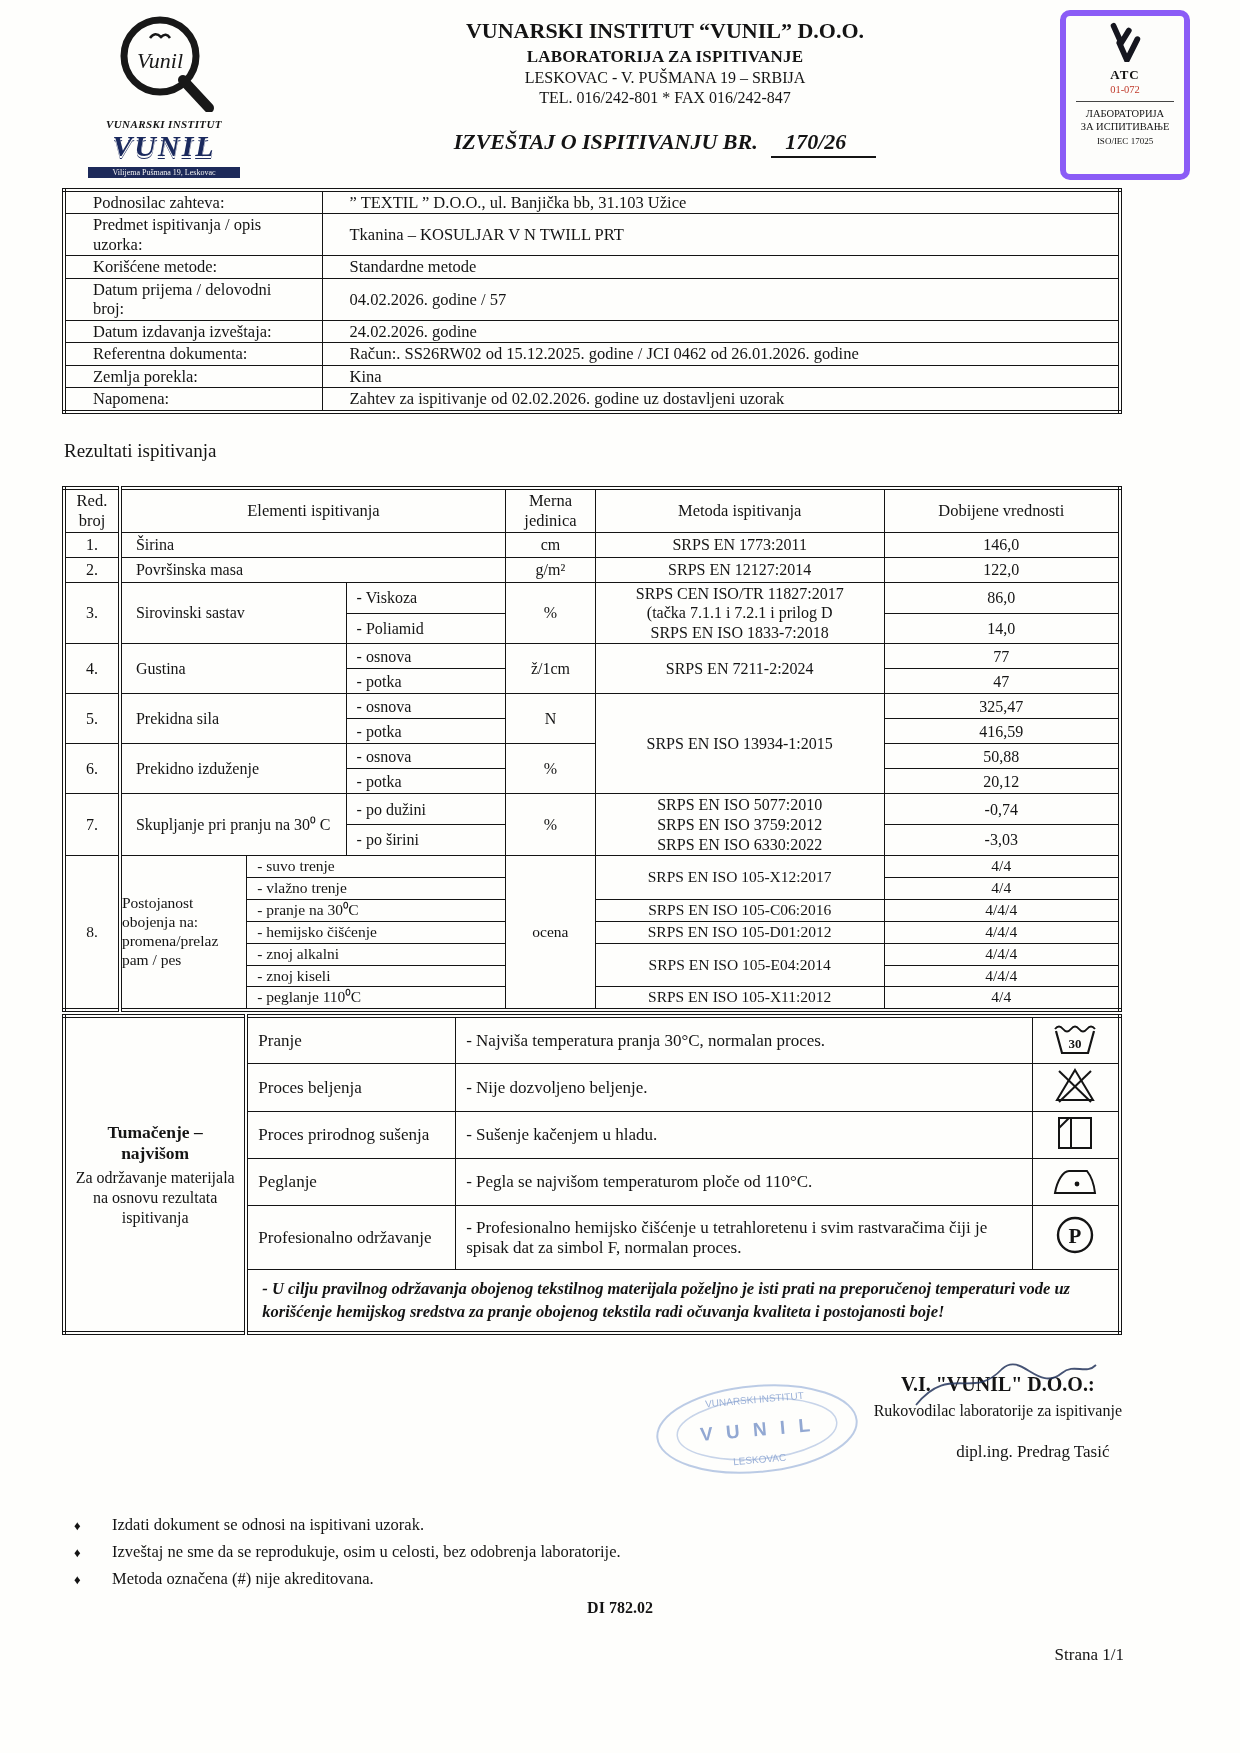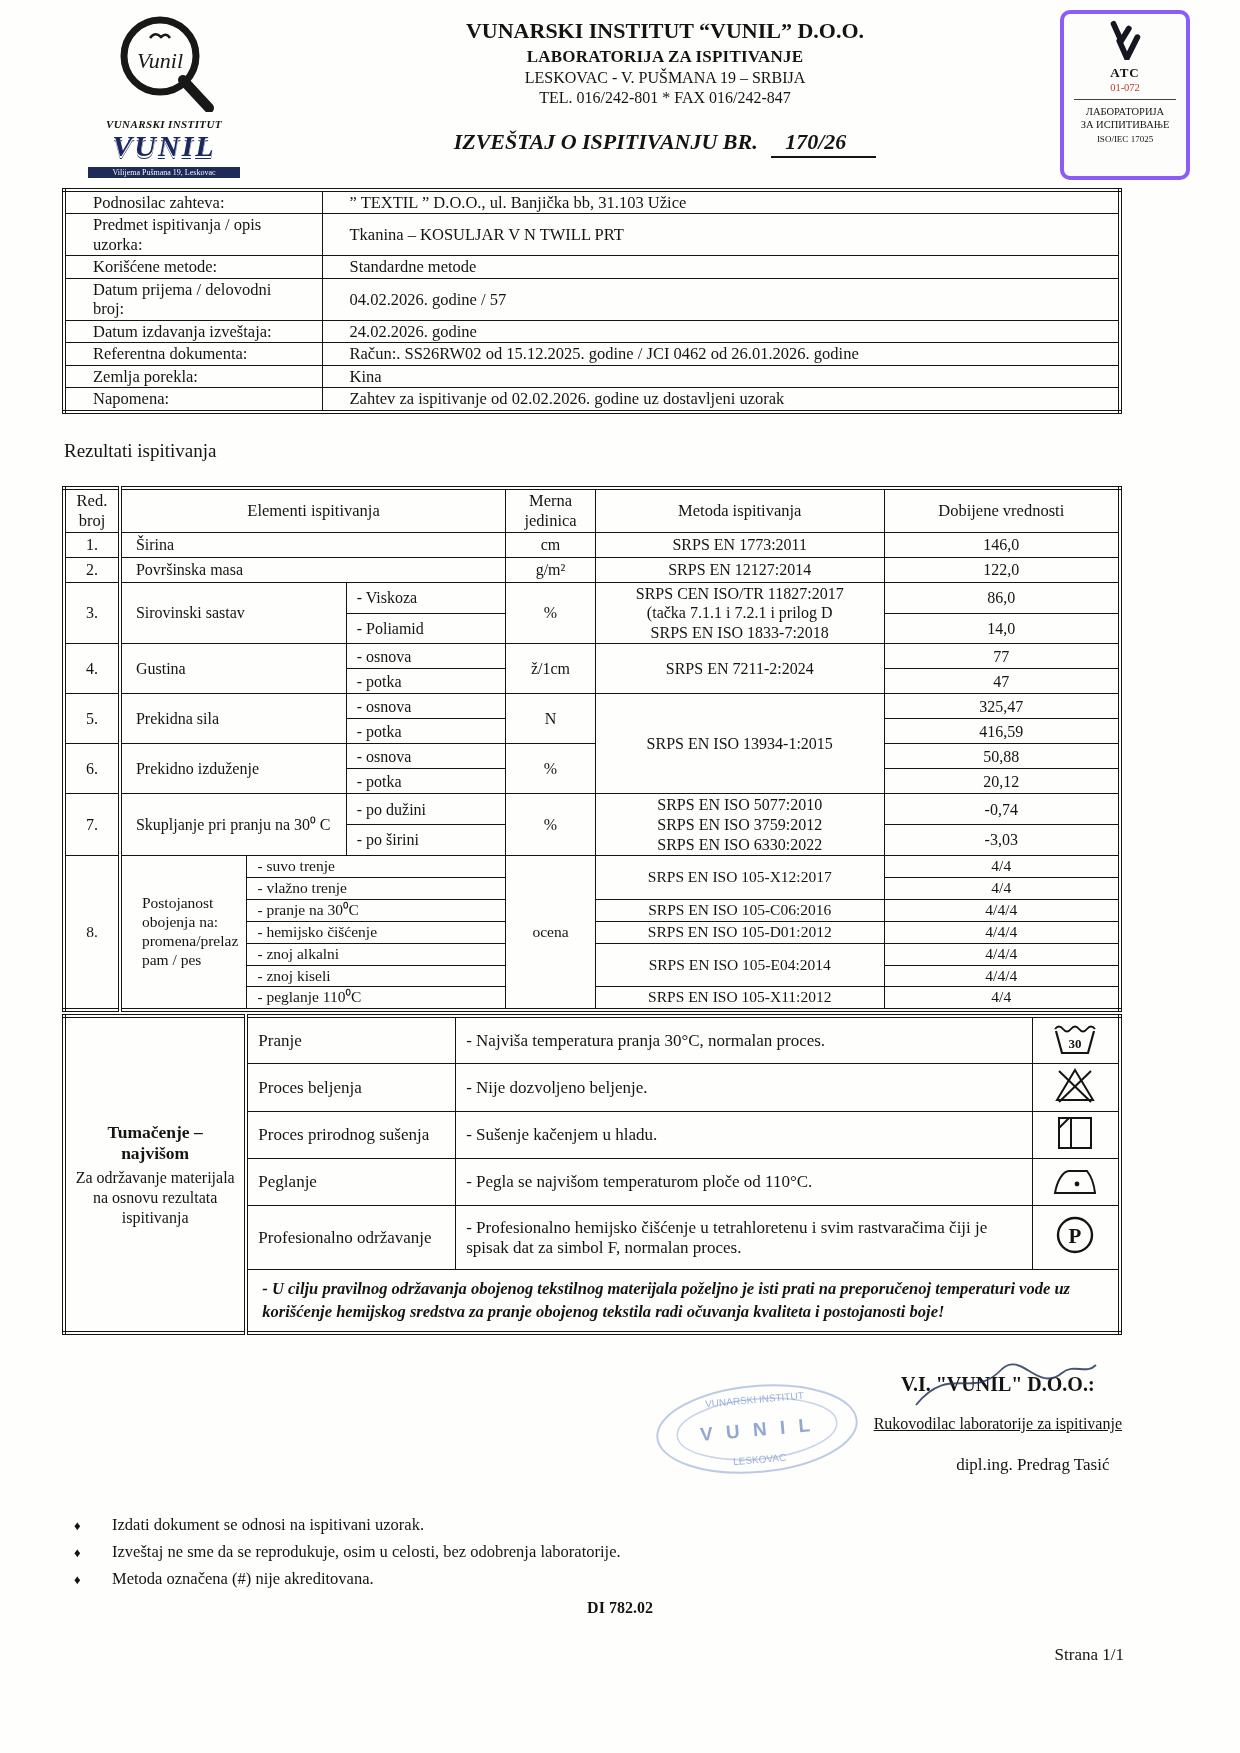--- a/index.html
+++ b/index.html
@@ -18,21 +18,21 @@
   .logo-small-title { font-size:11px; font-weight:bold; font-style:italic; margin-top:2px; letter-spacing:.4px; }
   .logo-brand { font-size:30px; font-weight:bold; font-style:italic; color:#1b2a5e; letter-spacing:2px; line-height:1; margin-top:1px;
     text-shadow:0 2px 0 #fefefc, 0 3px 0 #1b2a5e; }
   .logo-addr { display:inline-block; background:#1d2a5a; color:#f2f2f2; font-size:8px; padding:1px 24px; margin-top:3px; }
   .hdr-center { flex:1; text-align:center; padding-top:8px; }
   .inst-name { font-size:22px; font-weight:bold; }
   .lab-name { font-size:17px; font-weight:bold; margin-top:3px; letter-spacing:.2px; }
   .addr-line, .tel-line { font-size:16px; margin-top:2px; }
   .report-line { margin-top:22px; font-size:22px; font-weight:bold; font-style:italic; }
   .report-number { display:inline-block; border-bottom:2.5px solid #141414; padding:0 30px 1px 14px; margin-left:8px; }
-  .atc-box { width:130px; height:170px; border:4px solid #8b5cf6; border-radius:10px; padding:6px 8px 4px; text-align:center; background:#fdfdfb; }
+  .atc-box { width:130px; height:170px; border:6px solid #8b5cf6; border-radius:10px; padding:6px 8px 4px; text-align:center; background:#fdfdfb; }
   .atc-name { font-size:13px; font-weight:bold; letter-spacing:1px; margin-top:1px; }
   .atc-code { font-size:10.5px; color:#c03a2b; margin-top:1px; }
   .atc-sep { border-top:1.5px solid #444; margin:6px 2px 5px; }
   .atc-l1, .atc-l2 { font-size:10.5px; line-height:1.25; }
   .atc-l3 { font-size:9px; margin-top:3px; }
 
   
   table { border-collapse:collapse; }
   .info, .results, .care { width:1060px; margin-left:62px; border:4px double #141414; }
 
@@ -63,21 +63,21 @@
   .care td.cdesc { width:580px; }
   .care td.csym { width:88px; text-align:center; padding:2px; }
   .care tr.crow { height:47px; }
   .care tr.crow-tall { height:64px; }
   .care td.cnote { font-style:italic; font-weight:bold; font-size:16.5px; line-height:1.35; padding:8px 14px; }
 
   
   .sig { position:relative; height:128px; margin-top:38px; }
   .sig-block { position:absolute; right:118px; top:0; text-align:center; }
   .sig-company { font-size:20px; font-weight:bold; }
-  .sig-role { font-size:16px; margin-top:19px;text-decoration:underline; }
+  .sig-role { font-size:16px; margin-top:6px; }
   .sig-name { font-size:17px; margin-top:22px; padding-left:70px; }
   .stamp { position:absolute; left:650px; top:6px; opacity:.75; }
   .squiggle { position:absolute; right:140px; top:-14px; }
 
   
   .bullets { margin:14px 0 0 74px; padding:0; list-style:none; font-size:16.5px; }
   .bullets li { margin-bottom:7px; display:flex; align-items:baseline; }
   .bullets .diamond { width:38px; font-size:13px; }
   .doc-code { text-align:center; font-weight:bold; font-size:16px; margin-top:10px; }
   .page-label { text-align:right; margin:28px 116px 0 0; font-size:17px; }
@@ -265,21 +265,21 @@
 SRPS EN ISO 6330:2022</td>
         <td>-0,74</td>
       </tr>
       <tr>
         <td class="sub">- po širini</td>
         <td>-3,03</td>
       </tr>
 
       <tr class="sm">
         <td rowspan="7" class="dblr">8.</td>
-        <td rowspan="7" class="el preline" style="padding-left:20px">Postojanost
+        <td rowspan="7" class="el preline" style="padding-left:0">Postojanost
 obojenja na:
 promena/prelaz
 pam / pes</td>
         <td colspan="2" class="sub">- suvo trenje</td>
         <td rowspan="7">ocena</td>
         <td rowspan="2">SRPS EN ISO 105-X12:2017</td>
         <td>4/4</td>
       </tr>
       <tr class="sm">
         <td colspan="2" class="sub">- vlažno trenje</td>

